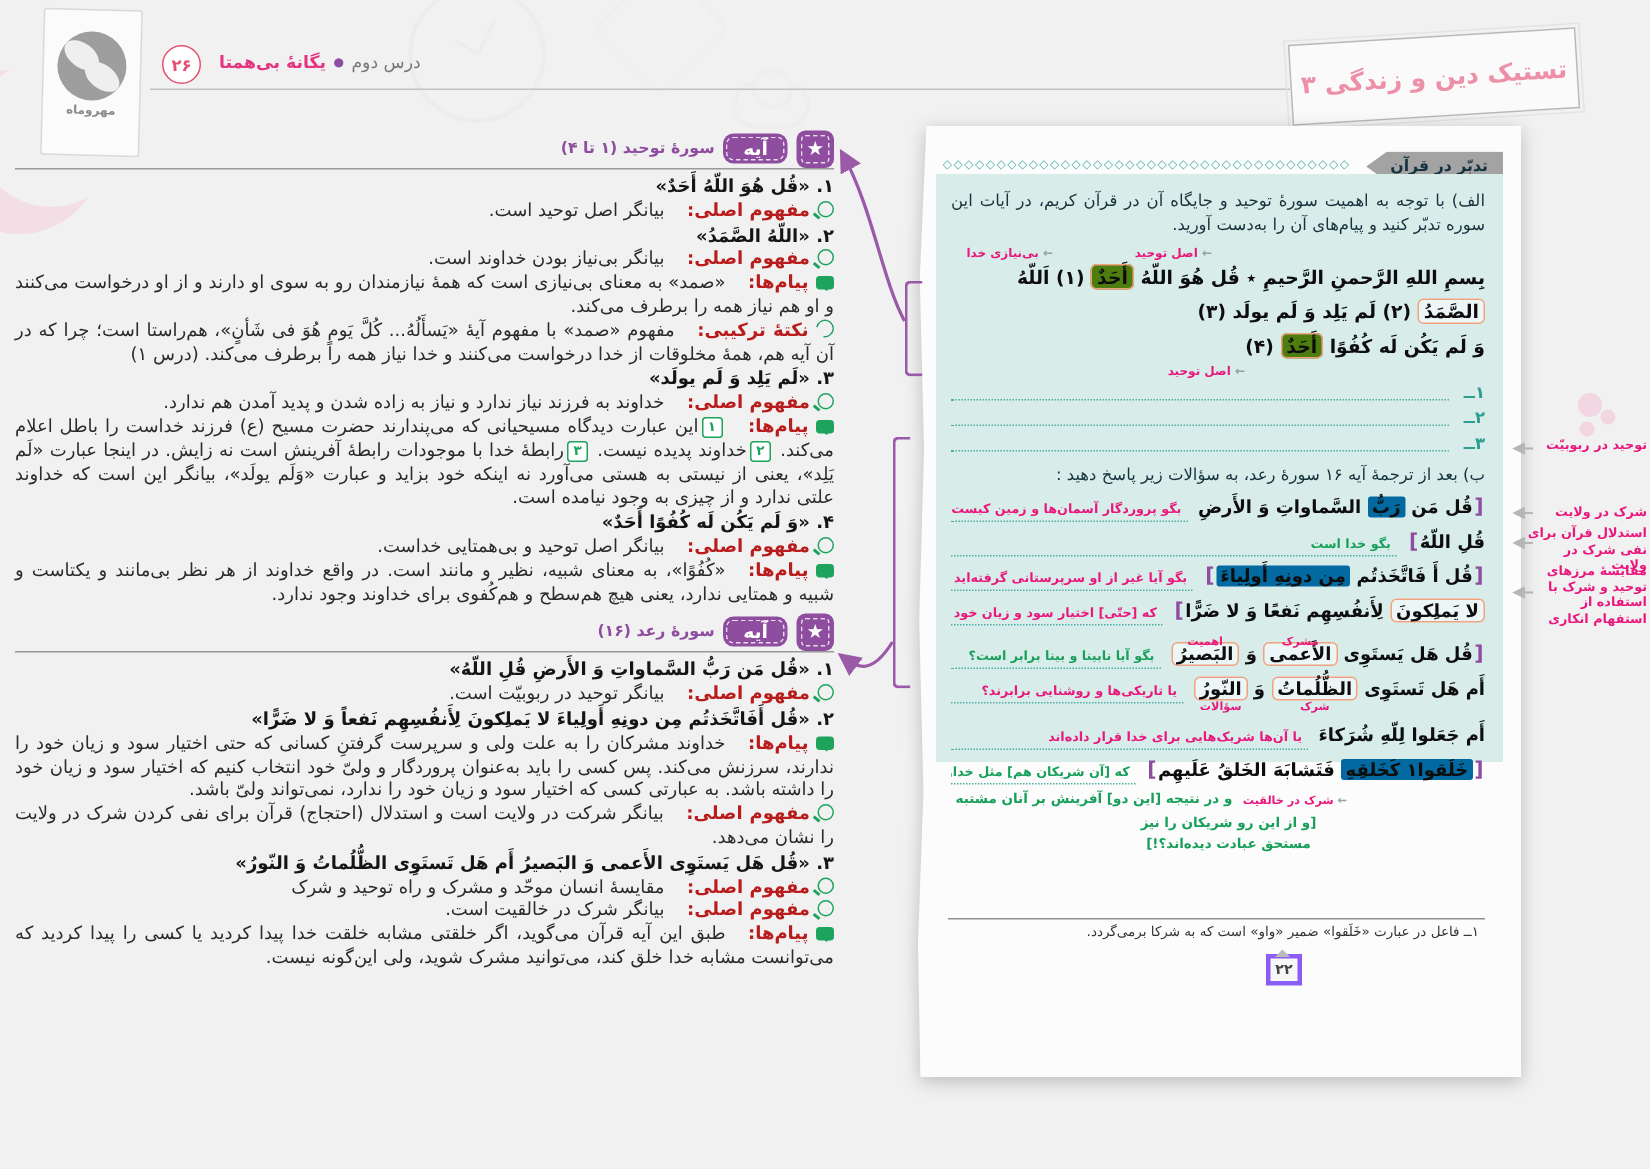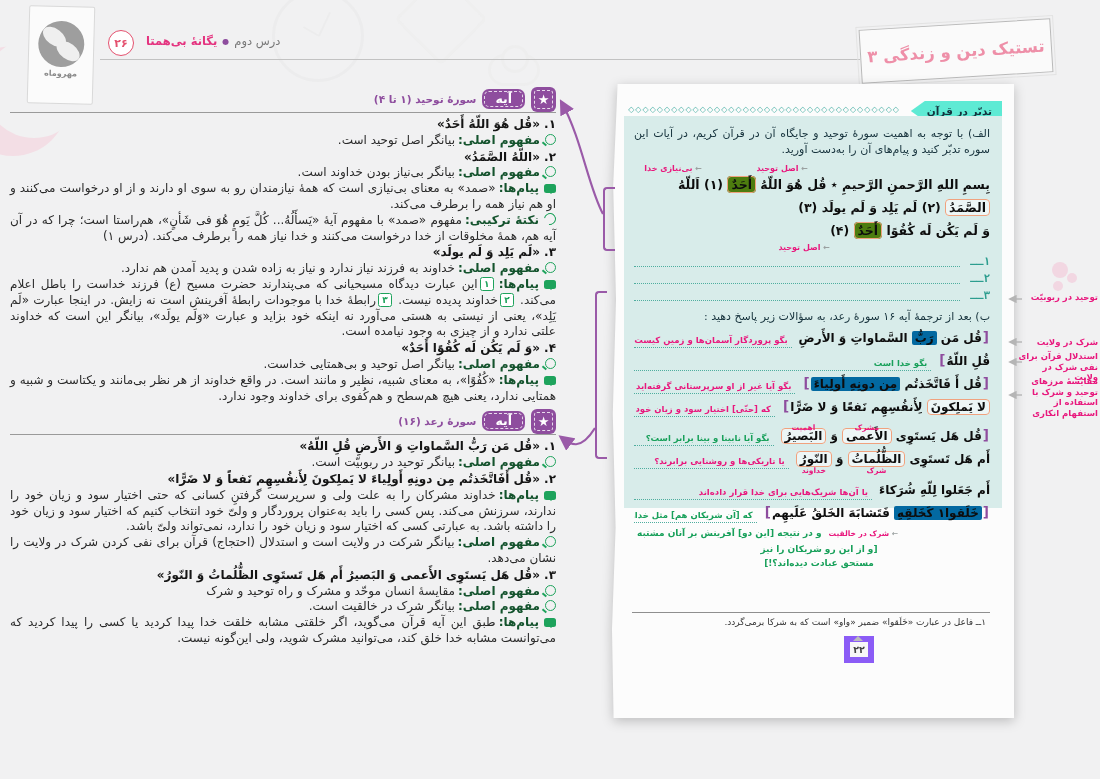--- a/index.html
+++ b/index.html
@@ -41,66 +41,66 @@
   .left-col{position:absolute;left:10px;top:86px;width:546px;color:#2b2b2b;}
   .sec-header{display:flex;align-items:center;gap:6px;height:26px;}
   .star-badge{width:25px;height:25px;background:#8e4d9e;border-radius:6px;color:#fff;font-size:13px;
               display:flex;align-items:center;justify-content:center;outline:1.4px dashed rgba(255,255,255,.8);outline-offset:-4px;flex:0 0 auto;}
   .aye-pill{background:#8e4d9e;color:#fff;border-radius:7px;padding:2px 13px 3px;font-size:12.5px;font-weight:bold;
             outline:1.2px dashed rgba(255,255,255,.8);outline-offset:-3px;flex:0 0 auto;}
   .sec-ref{color:#8e4d9e;font-size:10.5px;font-weight:bold;}
   .sec-rule{border-top:1.3px solid #9a9a9a;margin:0 0 4px;}
   .items p{margin:0;font-size:12px;line-height:15.8px;text-align:justify;}
   .items p.verse{font-weight:bold;color:#151515;margin-top:1px;}
-  .glabel{color:#14532d;font-weight:bold;margin-left:3px;}
+  .glabel{color:#b91c1c;font-weight:bold;margin-left:15px;}
   .numbox{display:inline-block;min-width:12px;height:12px;border:1.2px solid #1ea35c;color:#1ea35c;font-size:9px;line-height:12px;
           text-align:center;border-radius:2.5px;margin:0 2px;font-weight:bold;vertical-align:1px;background:#fff;}
   .ic{display:inline-block;vertical-align:-1px;margin-left:5px;position:relative;}
   .ic-mag{width:9px;height:9px;border:1.7px solid #1ea35c;border-radius:50%;}
   .ic-mag::after{content:"";position:absolute;width:5px;height:1.7px;background:#1ea35c;transform:rotate(40deg);left:-4px;bottom:-1px;}
   .ic-bubble{width:12px;height:9px;background:#1ea35c;border-radius:2.5px;}
   .ic-bubble::after{content:"";position:absolute;right:2px;bottom:-4px;border:3px solid transparent;border-top-color:#1ea35c;}
   .ic-cycle{width:10px;height:10px;border:1.7px solid #1ea35c;border-radius:50%;border-left-color:transparent;transform:rotate(-35deg);}
 
   
   .paper{position:absolute;left:612px;top:84px;width:402px;height:634px;filter:drop-shadow(0 3px 6px rgba(0,0,0,.22));}
   .paper-in{width:100%;height:100%;background:#fcfcfc;
             clip-path:polygon(1.4% 0,100% 0,100% 100%,0.4% 100%,0 86%,0.9% 70%,0.2% 52%,1% 34%,0.3% 16%);}
-  .tadabor-tag{position:absolute;right:12px;top:17px;height:20px;background:#5eead4;color:#14333e;font-size:10.5px;font-weight:bold;
+  .tadabor-tag{position:absolute;right:12px;top:17px;height:20px;background:#a3a3a3;color:#14333e;font-size:10.5px;font-weight:bold;
                display:flex;align-items:center;padding:0 10px 0 16px;clip-path:polygon(0 50%,14px 0,100% 0,100% 100%,14px 100%);}
   .zigzag{position:absolute;left:16px;top:20px;width:272px;height:12px;overflow:hidden;color:#53b4aa;font-size:8px;letter-spacing:1px;line-height:12px;}
   .teal-box{position:absolute;left:12px;top:32px;width:378px;height:392px;background:#d8ecea;padding:8px 12px 8px 10px;box-sizing:border-box;
             font-size:11px;color:#16323c;line-height:16px;}
   .bpara{margin:2px 0 3px;text-align:justify;}
   .vlabels{position:relative;height:12px;}
   .vlab{position:absolute;font-size:8px;color:#e8187d;font-weight:bold;white-space:nowrap;}
   .vlab .garr{color:#9aa0a0;font-size:8px;}
   .bverse{font-size:12.5px;font-weight:bold;color:#0d0d0d;line-height:23px;text-align:right;}
   .hl{background:#0369a1;padding:0 3px;border-radius:2px;}
   .obox{border:1.3px solid #f0a27e;border-radius:4px;padding:0 3px;background:rgba(255,255,255,.55);}
   .hl.obox{background:#4d7c0f;}
-  .blank{display:flex;align-items:flex-end;gap:10px;height:17px;font-size:11px;font-weight:bold;color:#2c9d8f;font-family:Liberation Mono, monospace;}
+  .blank{display:flex;align-items:flex-end;gap:10px;height:17px;font-size:11px;font-weight:bold;color:#2c9d8f;}
   .blank .fill{flex:1;border-bottom:1.6px dotted #4fae9f;margin-bottom:3px;}
   .qrow{display:flex;align-items:flex-end;gap:7px;margin:3px 0;min-height:20px;}
   .qverse{font-weight:bold;font-size:12px;color:#0d0d0d;white-space:nowrap;line-height:19px;}
   .brk{color:#8e4d9e;font-weight:bold;font-size:13.5px;margin:0 1px;}
   .relbox{position:relative;display:inline-block;}
   .wlab{position:absolute;right:50%;transform:translateX(50%);font-size:7.5px;color:#e8187d;font-weight:bold;white-space:nowrap;}
   .wlab.top{top:-9px;} .wlab.bot{bottom:-11px;}
   .ans{flex:1;font-size:8.5px;font-weight:bold;border-bottom:1.3px dotted #4fae9f;padding:0 4px 1px 0;text-align:right;
        line-height:12px;white-space:nowrap;overflow:hidden;}
   .ans.pink{color:#e8187d;} .ans.green{color:#18a05a;}
   .row-after{display:flex;gap:7px;margin-top:1px;}
   .creator-lab{font-size:7.5px;color:#e8187d;font-weight:bold;white-space:nowrap;margin-right:92px;}
   .creator-lab .garr{color:#9aa0a0;}
   .cl{font-size:9px;color:#18a05a;font-weight:bold;line-height:14px;text-align:right;flex:1;white-space:nowrap;overflow:hidden;}
   .cl2{font-size:9px;color:#18a05a;font-weight:bold;line-height:14px;text-align:center;margin-left:95px;margin-right:auto;width:180px;}
   .fn-rule{position:absolute;left:20px;top:528px;width:358px;border-top:1px solid #8f8f8f;}
   .fn-text{position:absolute;right:28px;top:533px;font-size:9px;color:#333;}
-  .page-box{position:absolute;left:232px;top:552px;width:18px;height:15px;border:6px solid #8b5cf6;background:#f7f7f7;
+  .page-box{position:absolute;left:232px;top:552px;width:18px;height:15px;border:3px solid #8b5cf6;background:#f7f7f7;
             font-size:9.5px;font-weight:bold;color:#444;display:flex;align-items:center;justify-content:center;}
   .page-box::before{content:"";position:absolute;top:-6px;left:3px;border:5px solid transparent;border-bottom:5px solid #bbb;border-top:none;}
 
   
   .margin-note{position:absolute;left:1016px;width:82px;font-size:8.5px;font-weight:bold;color:#e8187d;text-align:right;line-height:10.5px;}
   .bigbrk{position:absolute;width:10px;border-left:2.5px solid #9a5aa8;border-top:2.5px solid #9a5aa8;border-bottom:2.5px solid #9a5aa8;
           border-radius:4px 0 0 4px;z-index:5;}
   svg.overlay{position:absolute;left:0;top:0;pointer-events:none;z-index:6;}
 </style>
 </head>
@@ -223,21 +223,21 @@
             </div>
             <div class="qrow">
               <span class="qverse"><span class="relbox"><span class="obox">لا یَملِکونَ</span></span> لِأَنفُسِهِم نَفعًا وَ لا ضَرًّا<span class="brk">]</span></span>
               <span class="ans pink">که [حتّی] اختیار سود و زیان خود را ندارند؟</span>
             </div>
             <div class="qrow" style="padding-top: 6px;">
               <span class="qverse"><span class="brk">[</span>قُل هَل یَستَوِی <span class="relbox"><span class="obox">الأَعمی</span><span class="wlab top">مشرک</span></span> وَ <span class="relbox"><span class="obox">البَصیرُ</span><span class="wlab top">اهمیت</span></span></span>
               <span class="ans green">بگو آیا نابینا و بینا برابر است؟</span>
             </div>
             <div class="qrow" style="padding-bottom: 8px;">
-              <span class="qverse">أَم هَل تَستَوِی <span class="relbox"><span class="obox">الظُّلُماتُ</span><span class="wlab bot">شرک</span></span> وَ <span class="relbox"><span class="obox">النّورُ</span><span class="wlab bot">خداوند</span></span></span>
+              <span class="qverse">أَم هَل تَستَوِی <span class="relbox"><span class="obox">الظُّلُماتُ</span><span class="wlab bot">شرک</span></span> وَ <span class="relbox"><span class="obox">النّورُ</span><span class="wlab bot">سؤالات</span></span></span>
               <span class="ans pink">یا تاریکی‌ها و روشنایی برابرند؟</span>
             </div>
             <div class="qrow">
               <span class="qverse">أَم جَعَلوا لِلّهِ شُرَکاءَ</span>
               <span class="ans pink">یا آن‌ها شریک‌هایی برای خدا قرار داده‌اند</span>
             </div>
             <div class="qrow">
               <span class="qverse"><span class="brk">[</span><span class="relbox"><span class="hl">خَلَقوا۱ کَخَلقِهِ</span></span> فَتَشابَهَ الخَلقُ عَلَیهِم<span class="brk">]</span></span>
               <span class="ans green">که [آن شریکان هم] مثل خداوند آفرینشی داشته‌اند</span>
             </div>

